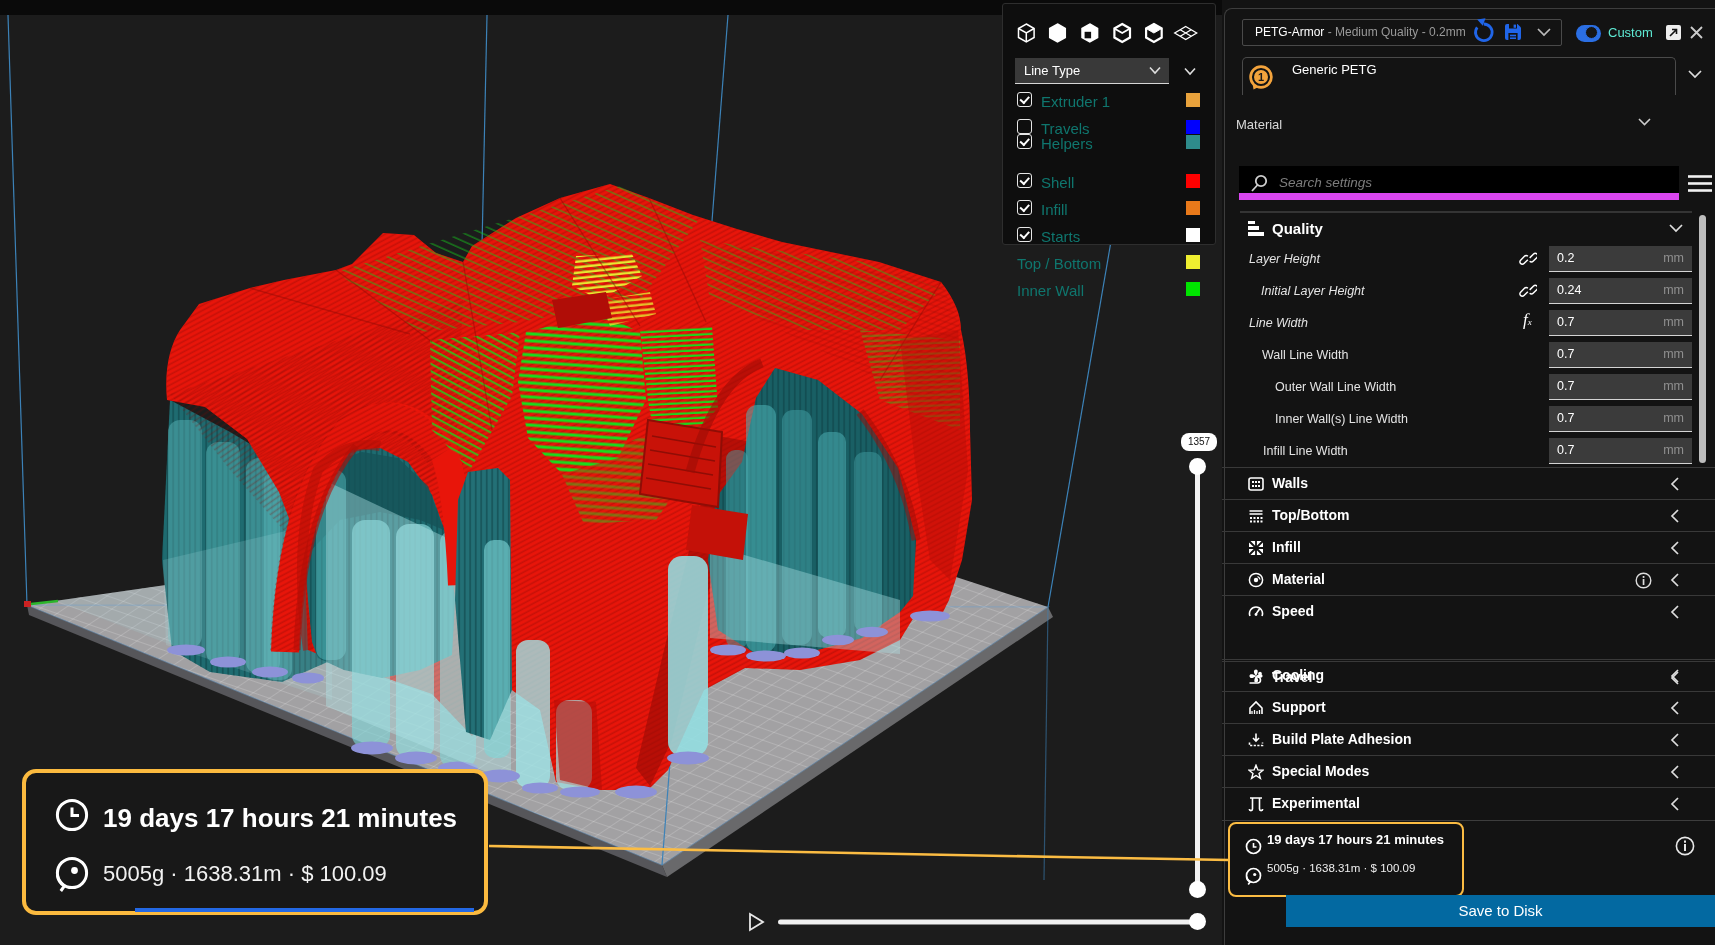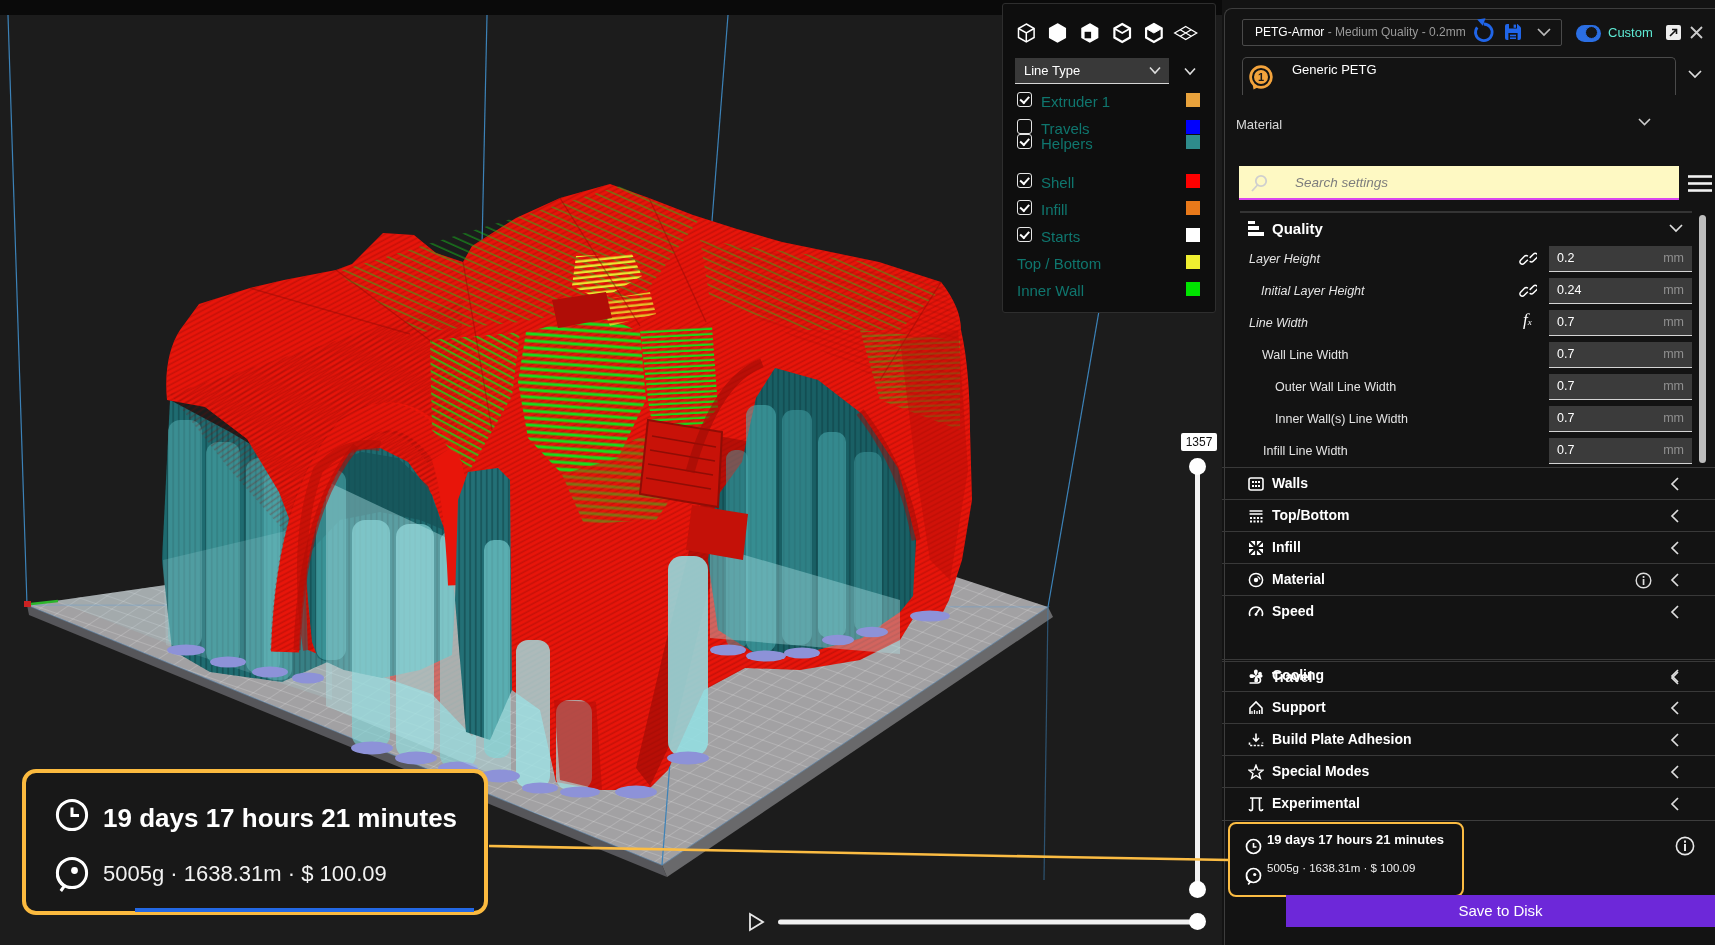--- a/index.html
+++ b/index.html
@@ -3,21 +3,21 @@
 <meta charset="utf-8">
 <style>
   * { margin:0; padding:0; box-sizing:border-box; }
   html,body { width:1715px; height:945px; background:#141414; overflow:hidden;
     font-family:"Liberation Sans", sans-serif; }
   #viewport { position:absolute; left:0; top:0; width:1222px; height:945px; background:#1c1c1c; }
   #topstrip { position:absolute; left:0; top:0; width:1222px; height:15px; background:#0a0a0a; }
   #scene { position:absolute; left:0; top:0; }
 
   
-  #viewpanel { position:absolute; left:1002px; top:3px; width:214px; height:310px;
+  #viewpanel { position:absolute; left:1002px; top:3px; width:214px; height:242px;
     background:#0e0e0e; border:1px solid #2e2e2e; border-radius:3px; }
   #linetype { position:absolute; left:12px; top:54px; width:154px; height:26px; background:#393939;
     border-bottom:1px solid #d6d6d6; color:#fff; font-size:13px; line-height:26px; padding-left:9px; }
   #vp-chev2 { position:absolute; left:172px; top:54px; width:30px; height:26px; color:#ddd; text-align:center; line-height:26px;}
   .vprow { position:absolute; left:12px; width:190px; height:20px; color:#0f766e; font-size:15px; }
   .vprow .cb { position:absolute; left:2px; top:1px; width:15px; height:15px; border:1.5px solid #e6e6e6;
     border-radius:3px; }
   .vprow .cb.on:after { content:""; position:absolute; left:2px; top:2.5px; width:7px; height:3.5px;
     border-left:2px solid #fff; border-bottom:2px solid #fff; transform:rotate(-48deg); }
   .vprow .lbl { position:absolute; left:26px; top:2px; }
@@ -34,51 +34,51 @@
     background:#2b6fe4; border-radius:8.5px; }
   #custom-toggle .knob { position:absolute; left:8.5px; top:0.5px; width:13px; height:13px;
     border:1.5px solid #2b6fe4; border-radius:50%; background:#161616; }
   #custom-lbl { position:absolute; left:386px; top:25px; color:#5eead4; font-size:13px; }
   #tabbox { position:absolute; left:20px; top:57px; width:434px; height:38px; border:1px solid #4a4a4a;
     border-bottom:none; border-radius:5px 5px 0 0; }
   #tab-title { position:absolute; left:70px; top:62px; color:#fff; font-size:13px; }
   #mat-label { position:absolute; left:14px; top:117px; color:#d8d8d8; font-size:13px; }
   #mat-dd { position:absolute; left:142px; top:110px; width:299px; height:25px; background:#3d3d3d;
     border-bottom:1px solid #d9d9d9; color:#fff; font-size:13px; line-height:24px; padding-left:7px; }
-  #searchbox { position:absolute; left:17px; top:166px; width:440px; height:34px; background:#fef9c3;
-    border-bottom:2px solid #d946ef; color:#7d7d7d; font-size:13.5px; font-style:italic; line-height:33px; padding-left:56px; }
+  #searchbox { position:absolute; left:17px; top:166px; width:440px; height:34px; background:#000000;
+    border-bottom:7px solid #d946ef; color:#7d7d7d; font-size:13.5px; font-style:italic; line-height:33px; padding-left:40px; }
 
   .setrow { position:absolute; left:0; width:493px; height:32px; }
   .setrow .slabel { position:absolute; color:#e4e4e4; font-size:12.5px; top:9px; }
   .setrow .sinput { position:absolute; left:327px; top:3px; width:143px; height:26px; background:#3b3b3b;
     border-bottom:1px solid #d4d4d4; color:#fff; font-size:12.5px; line-height:25px; padding-left:8px; }
   .setrow .sinput .unit { position:absolute; right:8px; color:#8f8f8f; }
   .secrow { position:absolute; left:0; width:493px; height:32px; border-top:1px solid #393939; }
   .secrow .sicon { position:absolute; left:26px; top:8px; width:16px; height:16px; }
   .secrow .stitle { position:absolute; left:50px; top:7px; color:#fff; font-size:14px; font-weight:bold; }
   .secrow .schev { position:absolute; left:448px; top:8px; }
 
   #bottombar { position:absolute; left:0px; top:820px; width:493px; height:125px; border-top:1px solid #3d3d3d; }
   #rp-timebox { position:absolute; left:6px; top:1px; width:236px; height:75px; border:2.5px solid #fbbc43;
     border-radius:8px; }
   #rp-time1 { position:absolute; left:45px; top:11px; color:#fff; font-size:13px; font-weight:bold; }
   #rp-time2 { position:absolute; left:45px; top:41px; color:#efefef; font-size:11.5px; }
-  #savebtn { position:absolute; left:64px; top:74px; width:429px; height:32px; background:#6d28d9;
+  #savebtn { position:absolute; left:64px; top:74px; width:429px; height:32px; background:#0369a1;
     color:#fff; font-size:15px; text-align:center; line-height:32px; }
 
   
   #infobox { position:absolute; left:22px; top:769px; width:466px; height:146px; background:#181818;
     border:4px solid #fbba3f; border-radius:14px; }
   #infobox .t1 { position:absolute; left:77px; top:30px; color:#fff; font-size:26px; font-weight:bold; }
   #infobox .t2 { position:absolute; left:77px; top:88px; color:#f2f2f2; font-size:22px; }
   #infobox .prog { position:absolute; left:109px; top:135px; width:339px; height:4px; background:#2368e4; }
 
   
   #vlabel { position:absolute; left:1181px; top:433px; width:36px; height:18px; background:#fff;
-    border-radius:2px; color:#111; font-size:12px; text-align:center; line-height:18px; }
+    border-radius:8px; color:#111; font-size:10px; text-align:center; line-height:18px; }
   #vtrack { position:absolute; left:1195px; top:467px; width:5px; height:423px; background:#f2f2f2; }
   .handle { position:absolute; width:17px; height:17px; background:#fff; border-radius:50%; }
 </style>
 </head>
 <body>
 <div id="viewport">
   <div id="topstrip"></div>
   <svg id="scene" width="1222" height="945" viewBox="0 0 1222 945">
     <defs>
       <pattern id="gridA" width="11" height="11" patternUnits="userSpaceOnUse" patternTransform="rotate(19)">

